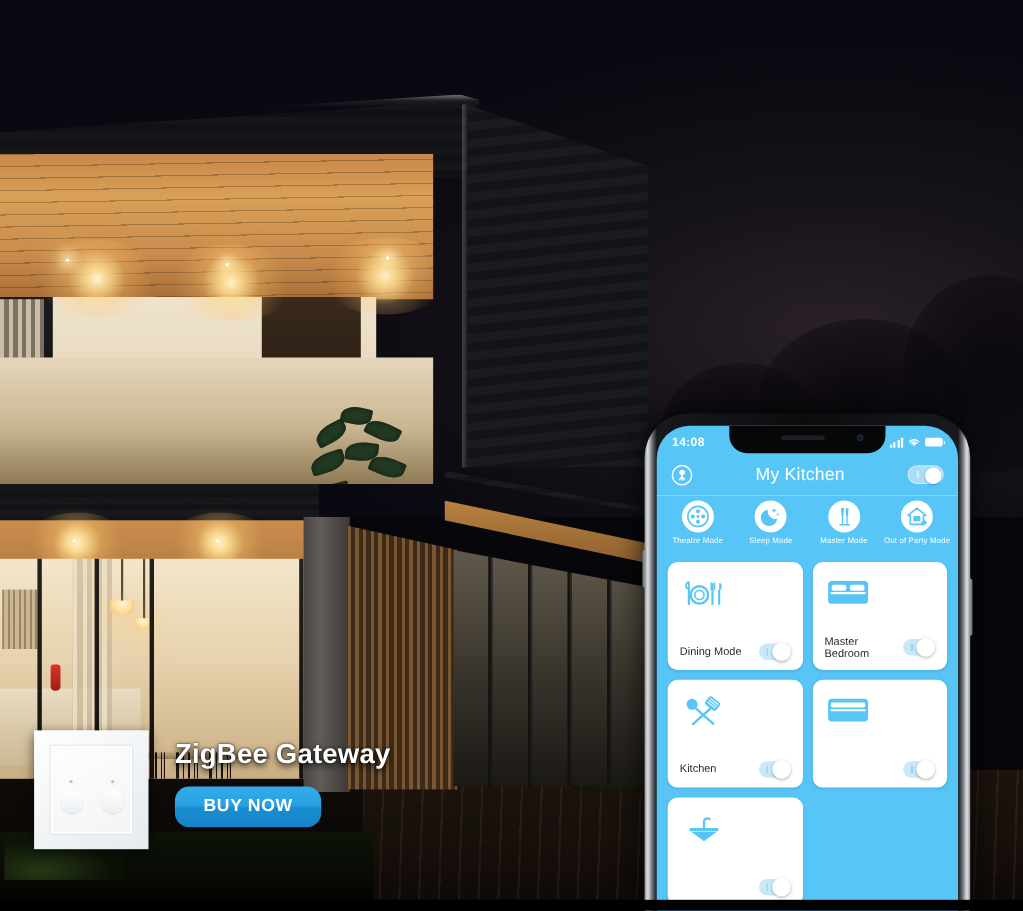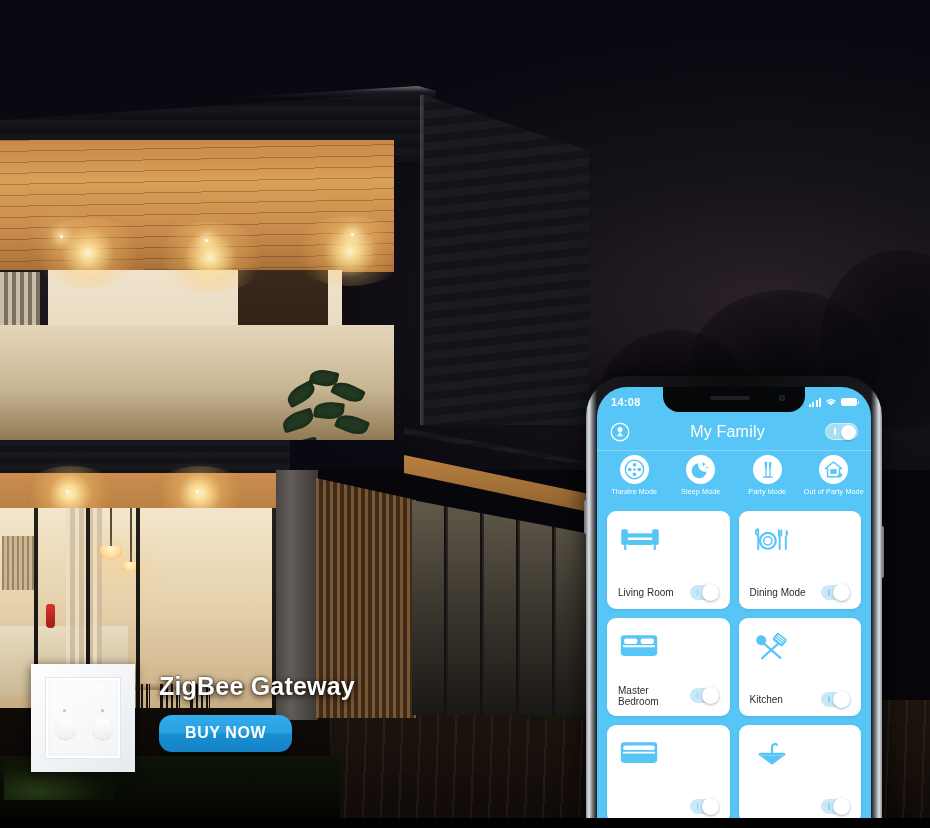--- a/index.html
+++ b/index.html
@@ -538,21 +538,21 @@
           <div class="batt"></div>
         </div>
       </div>
 
       <div class="app-header">
         <svg class="avatar-ic" viewBox="0 0 24 24">
           <circle cx="12" cy="12" r="10.5" fill="none" stroke="#fff" stroke-width="1.6"></circle>
           <circle cx="12" cy="9" r="3" fill="#fff"></circle>
           <path d="M12 12.2 v5.4 M9.2 16.6 L12 13.6 L14.8 16.6" stroke="#fff" stroke-width="1.5" fill="none" stroke-linecap="round" stroke-linejoin="round"></path>
         </svg>
-        <div class="app-title">My Family</div>
+        <div class="app-title">My Kitchen</div>
         <div class="hdr-toggle">
           <div class="dash"></div>
             <div class="knob"></div>
         </div>
       </div>
 
       <div class="modes">
         <div class="mode">
           <div class="mode-ic">
             <svg width="21" height="21" viewBox="0 0 24 24">
@@ -580,55 +580,36 @@
           <div class="mode-ic">
             <svg width="21" height="21" viewBox="0 0 24 24">
               <path d="M8.6 3.2h3.2l-.5 7.3a1.1 1.1 0 0 1-2.2 0z" fill="#57c6f7"></path>
               <path d="M10.2 11.4v8.6" stroke="#57c6f7" stroke-width="1.5"></path>
               <path d="M7.6 20.6h5.2" stroke="#57c6f7" stroke-width="1.6" stroke-linecap="round"></path>
               <path d="M13.4 3.6h3.1l-.5 7.2a1.05 1.05 0 0 1-2.1 0z" fill="#57c6f7"></path>
               <path d="M14.9 11.6v8.4" stroke="#57c6f7" stroke-width="1.4"></path>
               <path d="M12.6 20.6h4.6" stroke="#57c6f7" stroke-width="1.5" stroke-linecap="round"></path>
             </svg>
           </div>
-          <div class="mode-lbl">Party Mode</div>
+          <div class="mode-lbl">Master Mode</div>
         </div>
         <div class="mode">
           <div class="mode-ic">
             <svg width="21" height="21" viewBox="0 0 24 24">
               <path d="M12 3.4 2.8 11h2.4v9.2h13.6V11h2.4z" fill="none" stroke="#57c6f7" stroke-width="1.7" stroke-linejoin="round"></path>
               <rect x="8.4" y="11.6" width="7.2" height="5.4" fill="#57c6f7"></rect>
               <path d="M16.8 18.4h4.4M19.4 16.4l2.2 2-2.2 2" stroke="#57c6f7" stroke-width="1.6" fill="none" stroke-linecap="round" stroke-linejoin="round"></path>
             </svg>
           </div>
           <div class="mode-lbl">Out of Party Mode</div>
         </div>
       </div>
 
       <div class="rooms">
 
-        <div class="room-card">
-          <div class="room-ic">
-            <svg width="40" height="30" viewBox="0 0 48 36">
-              <rect x="1.5" y="5" width="8" height="19" rx="2.6" fill="#57c6f7"></rect>
-              <rect x="38.5" y="5" width="8" height="19" rx="2.6" fill="#57c6f7"></rect>
-              <rect x="9" y="10" width="30" height="5" fill="#57c6f7"></rect>
-              <rect x="9" y="18" width="30" height="6" rx="1.5" fill="#57c6f7"></rect>
-              <rect x="5" y="24" width="2.6" height="6" fill="#57c6f7"></rect>
-              <rect x="40.4" y="24" width="2.6" height="6" fill="#57c6f7"></rect>
-            </svg>
-          </div>
-          <div class="room-foot">
-            <span class="room-name">Living Room</span>
-            <div class="room-toggle">
-                <div class="dash"></div>
-                <div class="knob"></div>
-              </div>
-          </div>
-        </div>
 
         <div class="room-card">
           <div class="room-ic">
             <svg width="40" height="30" viewBox="0 0 48 36">
               <circle cx="19" cy="19" r="9.5" fill="none" stroke="#57c6f7" stroke-width="2.6"></circle>
               <circle cx="19" cy="19" r="5" fill="none" stroke="#57c6f7" stroke-width="1.8"></circle>
               <path d="M7.5 5v9M7.5 5c-2 0-3 1.4-3 4.2 0 1.6.8 2.6 3 2.8" stroke="#57c6f7" stroke-width="2" fill="none" stroke-linecap="round"></path>
               <rect x="6.3" y="12" width="2.4" height="18" rx="1.1" fill="#57c6f7"></rect>
               <rect x="32" y="6" width="2.4" height="24" rx="1.1" fill="#57c6f7"></rect>
               <path d="M32 6v7M35.4 6v7" stroke="#57c6f7" stroke-width="1.7" stroke-linecap="round"></path>

